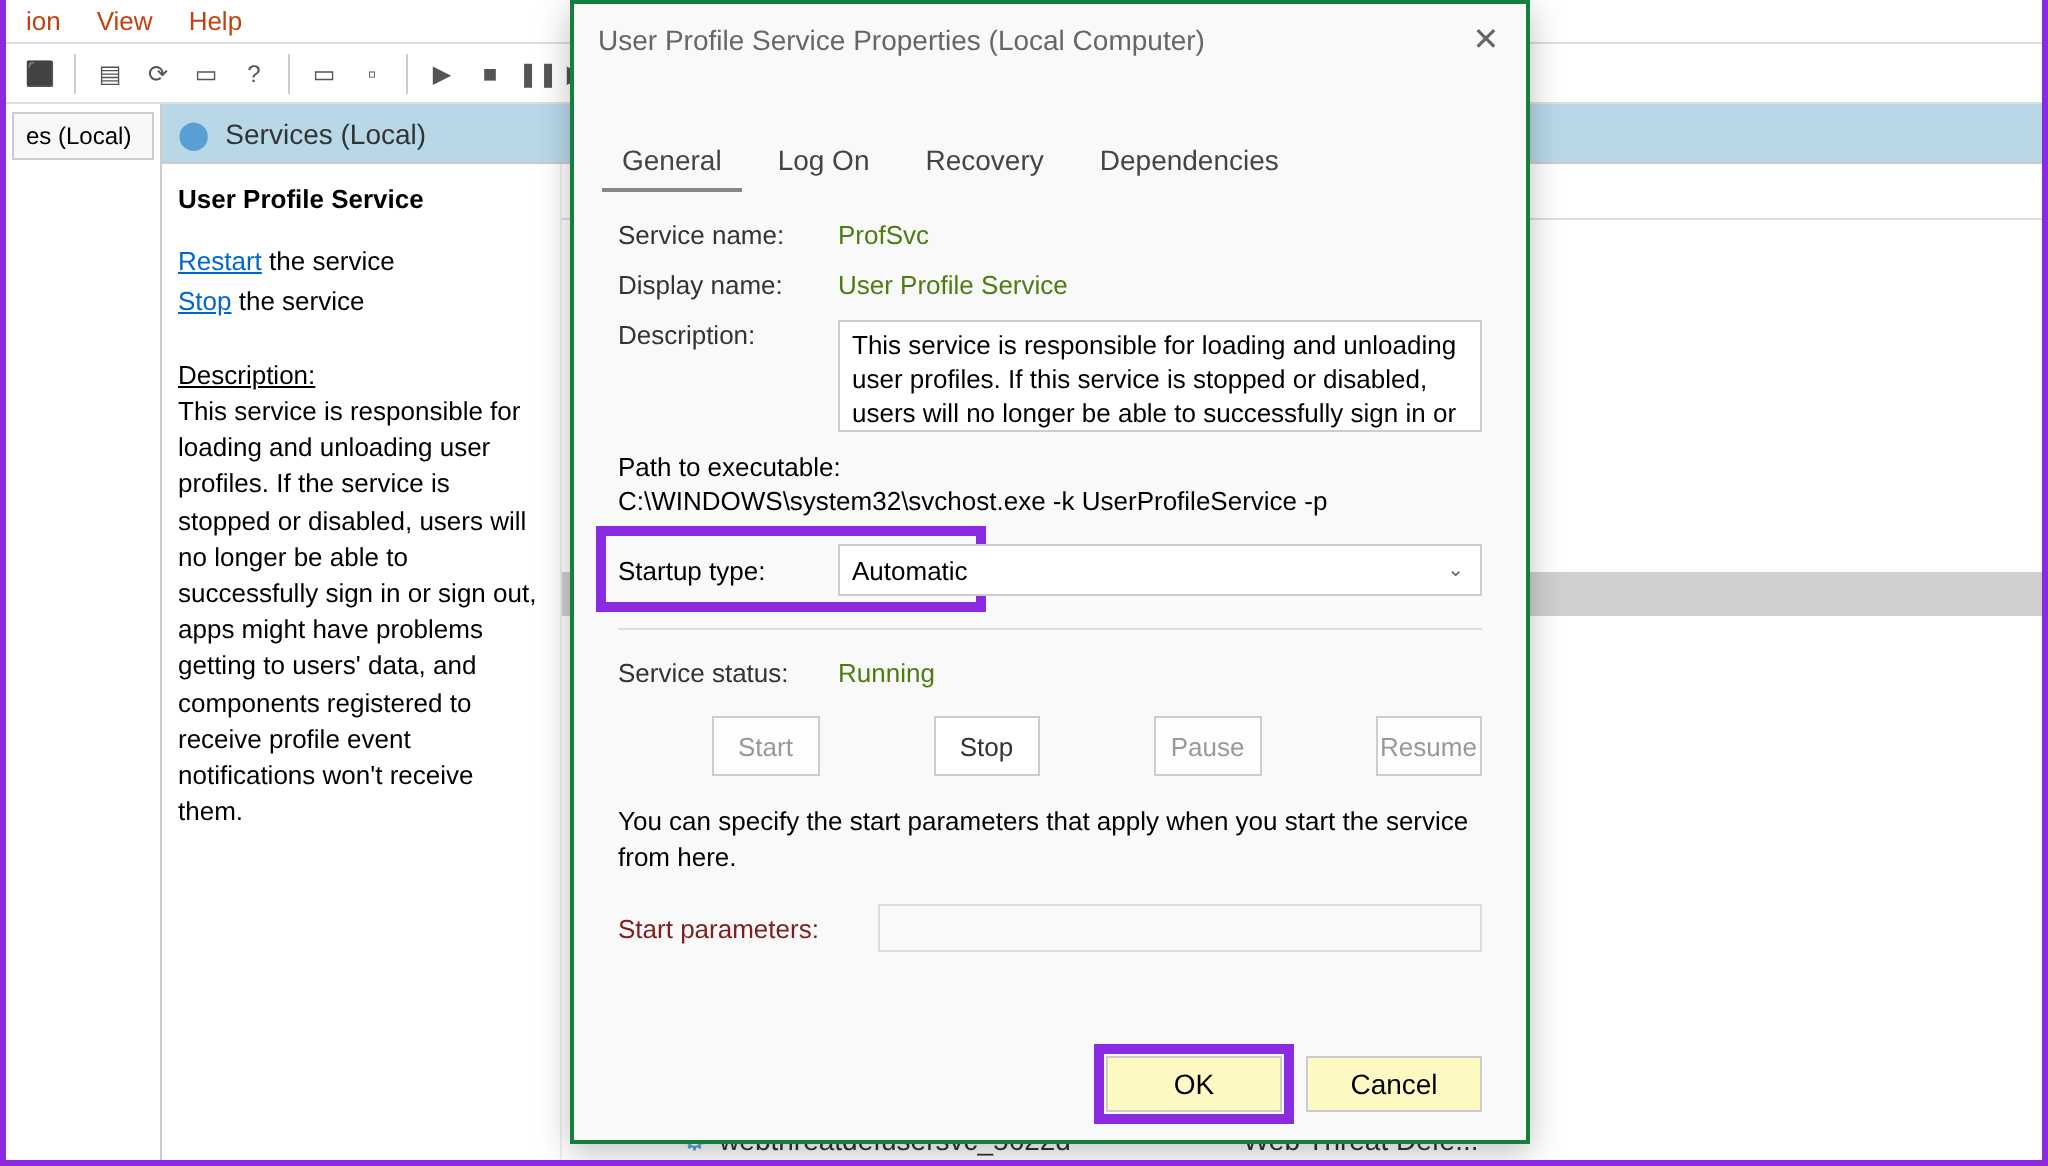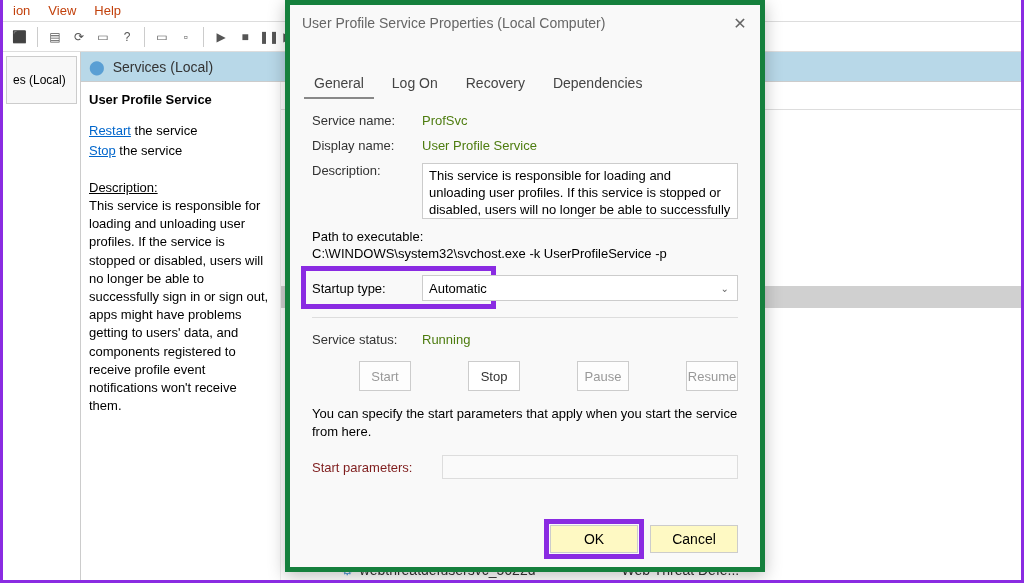--- a/index.html
+++ b/index.html
@@ -8,21 +8,21 @@
 .menubar { height: 22px; display: flex; align-items: center; padding-left: 10px; gap: 18px; border-bottom: 1px solid #ddd; font-size: 13px; }
 .menubar span { color: #c2410c; }
 
 .toolbar { height: 30px; display: flex; align-items: center; padding-left: 6px; gap: 2px; border-bottom: 1px solid #ddd; }
 .tb-btn { width: 22px; height: 22px; display: flex; align-items: center; justify-content: center; font-size: 12px; color: #555; border: 1px solid transparent; }
 .tb-btn.blue { color: #1a6fb0; }
 .tb-sep { width: 1px; height: 20px; background: #ccc; margin: 0 4px; }
 
 .main { display: flex; height: calc(100% - 52px); }
 .leftcol { width: 78px; border-right: 1px solid #ccc; font-size: 12px; padding: 4px 0 0 0; background: #fff; }
-.leftcol .tabhdr { padding: 16px 6px; border: 1px solid #ccc; margin: 0 3px 2px 3px; background: #f8f8f8; }
+.leftcol .tabhdr { padding: 4px 6px; border: 1px solid #ccc; margin: 0 3px 2px 3px; background: #f8f8f8; }
 
 .centerpane { flex: 1; display: flex; flex-direction: column; }
 .blueheader { background: #b8d8e8; height: 30px; display: flex; align-items: center; padding-left: 8px; gap: 8px; font-size: 14px; color: #333; border-bottom: 1px solid #ccc; }
 .blueheader .gear { color: #5a9fd4; font-size: 14px; }
 
 .svc-body { display: flex; flex: 1; }
 .svc-left { width: 200px; padding: 10px 8px; font-size: 13px; border-right: 1px solid #eee; }
 .svc-left .svcname { font-weight: bold; margin-bottom: 14px; }
 .svc-left .link { color: #0066cc; text-decoration: underline; cursor: pointer; }
 .svc-left .actions { margin-bottom: 20px; line-height: 1.5; }
@@ -41,21 +41,21 @@
 .svctable .tr.selected { background: #d0d0d0; }
 .svctable .td { padding: 0 8px; white-space: nowrap; overflow: hidden; text-overflow: ellipsis; }
 .svctable .td.status { width: 70px; }
 .svctable .td.startup { width: 120px; }
 .svctable .td.logon { width: 110px; }
 
 .svc-bottom-row { position: absolute; bottom: 2px; left: 60px; font-size: 14px; color: #333; display: flex; align-items: center; gap: 6px; }
 .svc-bottom-row .gear { color: #5a9fd4; }
 
 
-.dialog { position: absolute; left: 282px; top: 0; width: 480px; height: 572px; background: #f9f9f9; border: 5px solid #15803d; box-shadow: 0 4px 16px rgba(0,0,0,0.25); z-index: 100; font-size: 13px; }
+.dialog { position: absolute; left: 282px; top: 0; width: 480px; height: 572px; background: #f9f9f9; border: 2px solid #15803d; box-shadow: 0 4px 16px rgba(0,0,0,0.25); z-index: 100; font-size: 13px; }
 .dlg-title { height: 36px; display: flex; align-items: center; padding: 0 12px; color: #666; font-size: 14px; position: relative; }
 .dlg-close { position: absolute; right: 8px; top: 6px; width: 24px; height: 24px; display: flex; align-items: center; justify-content: center; color: #666; font-size: 16px; cursor: pointer; }
 
 .dlg-tabs { display: flex; padding: 0 14px; gap: 8px; font-size: 14px; margin-top: 28px; }
 .dlg-tab { padding: 6px 10px; color: #444; border-bottom: 2px solid transparent; cursor: pointer; }
 .dlg-tab.active { border-bottom: 2px solid #888; font-weight: 500; }
 
 .dlg-content { padding: 14px 22px; }
 .dlg-row { display: flex; margin-bottom: 10px; align-items: flex-start; }
 .dlg-lbl { width: 110px; color: #333; }

